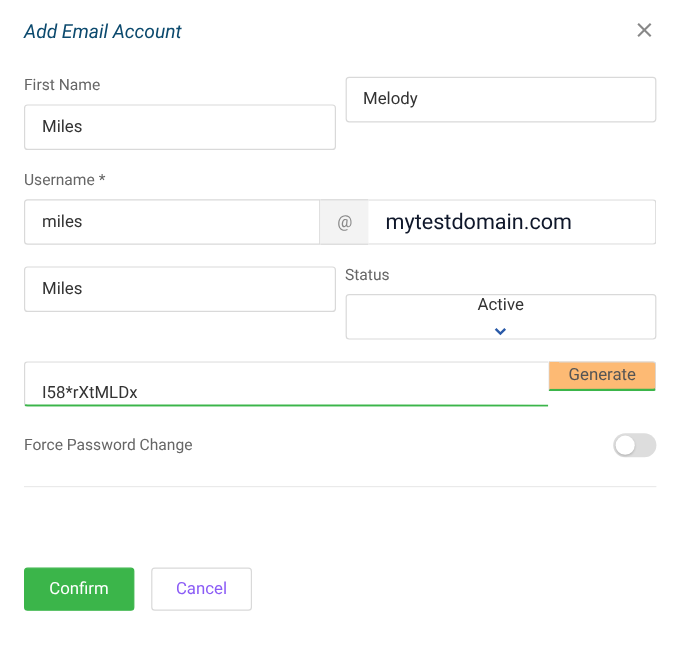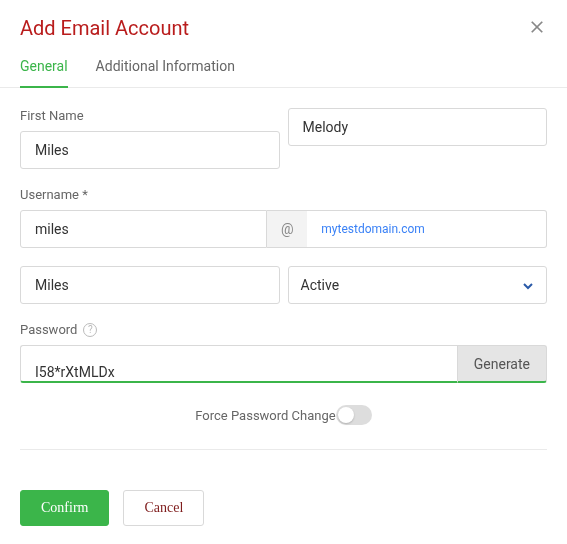--- a/index.html
+++ b/index.html
@@ -15,23 +15,24 @@
     position: relative;
     padding: 0;
   }
   .header {
     display: flex;
     align-items: center;
     justify-content: space-between;
     padding: 16px 20px 8px 20px;
   }
   .title {
-    font-size: 20px;
+    font-size: 16px;
     font-weight: 400;
-    color: #b91c1c;
+    color: #0c4a6e;
+    font-style: italic;
   }
   .close {
     width: 20px; height: 20px;
     display: flex; align-items: center; justify-content: center;
     color: #888;
     cursor: pointer;
   }
   .close svg { width: 14px; height: 14px; stroke: #888; stroke-width: 2; }
   .tabs {
     display: flex;
@@ -92,20 +93,21 @@
     border: 1px solid #d9d9d9;
     border-radius: 3px;
     padding: 0 12px;
     font-size: 14px;
     color: #333;
     background: #fff;
     display: flex;
     align-items: center;
     justify-content: space-between;
     cursor: pointer;
+    flex-direction: column;
   }
   .chevron-down { width: 12px; height: 12px; }
   .chevron-down svg { stroke: #2a5aa8; stroke-width: 2; fill: none; }
   .username-group {
     display: flex;
     width: 100%;
   }
   .username-group .input {
     border-radius: 3px 0 0 3px;
   }
@@ -117,56 +119,56 @@
     display: flex; align-items: center; justify-content: center;
     color: #888; font-size: 14px;
   }
   .domain-seg {
     height: 38px;
     border: 1px solid #d9d9d9;
     border-left: none;
     border-radius: 0 3px 3px 0;
     padding: 0 14px;
     display: flex; align-items: center;
-    font-size: 12px; color: #3b82f6;
+    font-size: 18px; color: #0f172a;
     flex: 1;
   }
   .password-row .group {
     display: flex;
     width: 100%;
   }
   .password-row .input {
     border-radius: 3px 0 0 3px;
     border-right: none;
     border-bottom: 2px solid #3bb54a;
     padding-bottom: 0;
   }
   .generate-btn {
-    height: 38px;
+    height: 25px;
     border: 1px solid #d9d9d9;
     border-radius: 0 3px 3px 0;
-    background: #e5e5e5;
+    background: #fdba74;
     padding: 0 16px;
     font-size: 14px;
     color: #555;
     cursor: pointer;
     display: flex; align-items: center;
     border-bottom: 2px solid #3bb54a;
   }
   .help-icon {
     width: 14px; height: 14px;
     border: 1px solid #bbb;
     border-radius: 50%;
     display: inline-flex; align-items: center; justify-content: center;
     font-size: 10px; color: #bbb;
   }
   .force-row {
     display: flex;
     align-items: center;
-    justify-content: center;
+    justify-content: space-between;
     padding: 4px 0 24px 0;
     border-bottom: 1px solid #eaeaea;
   }
   .force-label {
     font-size: 13px;
     color: #666;
   }
   .toggle {
     width: 36px; height: 20px;
     background: #ddd;
@@ -177,66 +179,61 @@
   .toggle .knob {
     width: 16px; height: 16px;
     background: #fff;
     border-radius: 50%;
     position: absolute;
     top: 2px; left: 2px;
     box-shadow: 0 1px 2px rgba(0,0,0,0.2);
   }
   .footer {
     position: absolute;
-    left: 0; right: 0; bottom: 0;
+    left: 0; right: 0; bottom: 17px;
     padding: 18px 20px;
     display: flex;
     gap: 14px;
-    font-family: Liberation Serif, serif;
   }
   .btn {
     height: 36px;
     padding: 0 20px;
     border-radius: 3px;
     font-size: 14px;
     cursor: pointer;
     display: inline-flex; align-items: center; justify-content: center;
   }
   .btn-primary {
     background: #3bb54a;
     color: #fff;
     border: 1px solid #3bb54a;
   }
   .btn-secondary {
     background: #fff;
-    color: #7f1d1d;
+    color: #8b5cf6;
     border: 1px solid #d9d9d9;
   }
 </style>
 </head>
 <body>
 
 <div class="dialog">
 
   <div class="header">
     <div class="title">Add Email Account</div>
     <div class="close">
       <span>
         <svg viewBox="0 0 16 16">
             <line x1="2" y1="2" x2="14" y2="14"></line>
             <line x1="14" y1="2" x2="2" y2="14"></line>
           </svg>
       </span>
     </div>
   </div>
 
-  <div class="tabs">
-    <div class="tab active">General</div>
-    <div class="tab">Additional Information</div>
-  </div>
 
   <div class="body">
 
     <div class="row">
       <div class="col">
         <div class="label">First Name</div>
         <div class="input">
           <input type="text" value="Miles" style="">
         </div>
       </div>
@@ -260,37 +257,34 @@
       </div>
     </div>
 
     <div class="row">
       <div class="col">
         <div class="input">
           <input type="text" value="Miles" style="">
         </div>
       </div>
       <div class="col">
+        <div class="label">Status</div>
         <div class="select">
           <span>Active</span>
           <span class="chevron-down">
             <svg viewBox="0 0 12 12">
                 <polyline points="2,4 6,8 10,4"></polyline>
               </svg>
           </span>
         </div>
       </div>
     </div>
 
     <div class="row password-row">
       <div class="full">
-        <div class="label">
-          <span>Password</span>
-          <span class="help-icon">?</span>
-        </div>
         <div class="group">
           <div class="input" style="flex:1">
             <input type="text" value="I58*rXtMLDx" style="">
           </div>
           <div class="generate-btn">Generate</div>
         </div>
       </div>
     </div>
 
     <div class="force-row">

